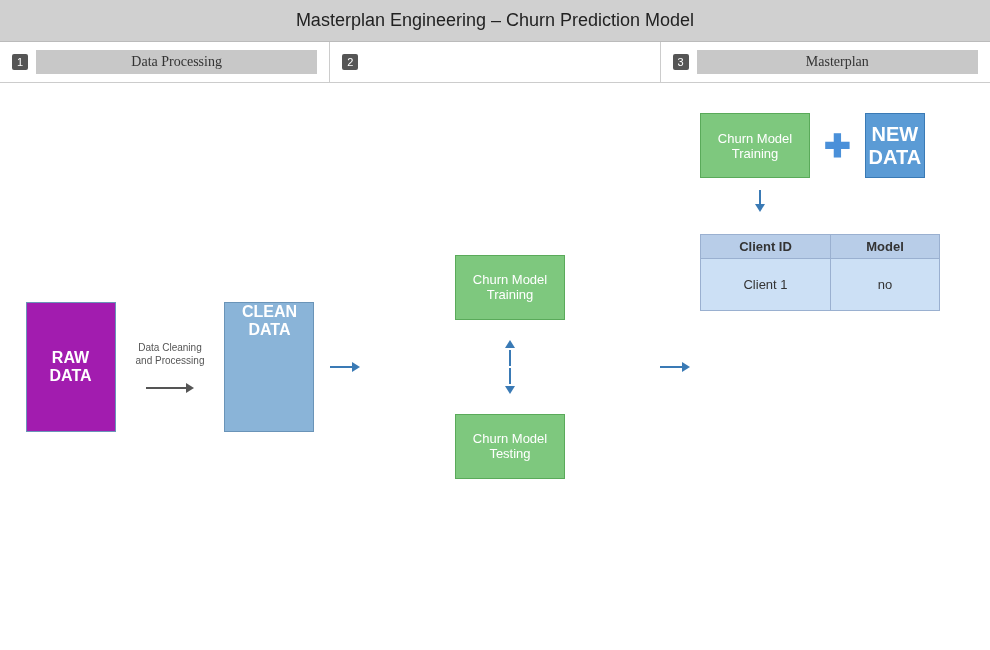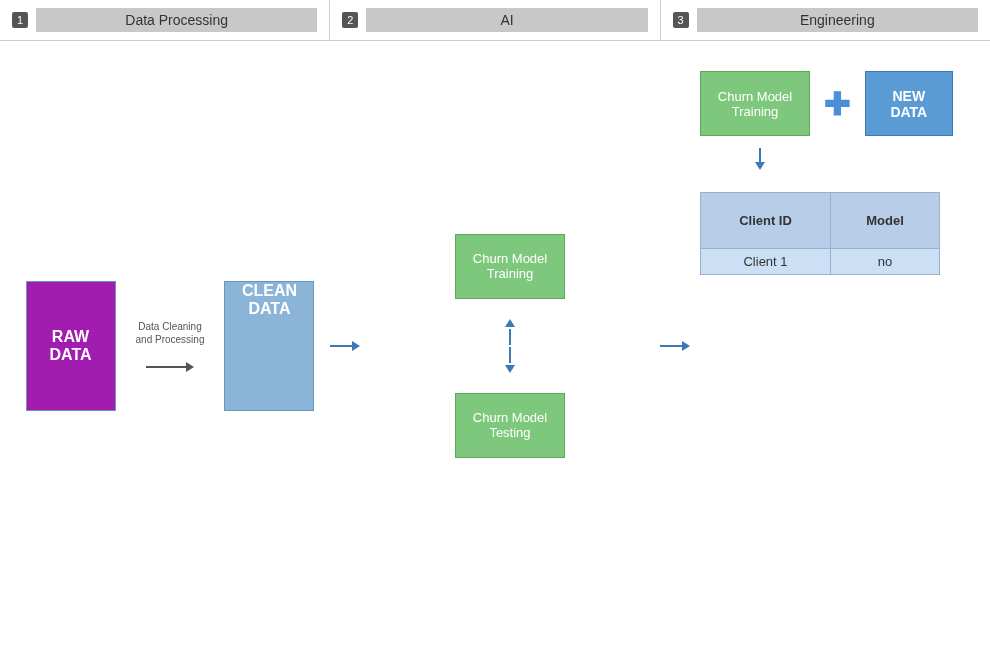--- a/index.html
+++ b/index.html
@@ -58,20 +58,21 @@
       flex-shrink: 0;
     }
 
     .section-label {
       background: #c8c8c8;
       padding: 4px 16px;
       font-size: 14px;
       color: #333;
       flex: 1;
       text-align: center;
+      font-family: Liberation Serif, serif;
     }
 
     .diagram-area {
       flex: 1;
       display: flex;
       flex-direction: row;
       padding: 20px 10px;
       gap: 0;
       position: relative;
     }
@@ -195,50 +196,50 @@
 
     .plus-sign {
       font-size: 32px;
       color: #4a90d9;
       font-weight: bold;
     }
 
     .box-new-data {
       background: #5b9bd5;
       border: 1.5px solid #3a7ab5;
-      width: 88px;
+      width: 60px;
       height: 65px;
       display: flex;
       align-items: center;
       justify-content: center;
-      font-size: 14px;
+      font-size: 20px;
       color: #fff;
       text-align: center;
       font-weight: bold;
     }
 
     .prediction-table {
       border-collapse: collapse;
       margin-top: 10px;
       width: 240px;
     }
 
     .prediction-table th {
       background: #b8cde8;
       border: 1px solid #9ab0d0;
-      padding: 20px 20px;
+      padding: 4px 20px;
       font-size: 13px;
       color: #333;
       text-align: center;
     }
 
     .prediction-table td {
       background: #cce0f5;
       border: 1px solid #9ab0d0;
-      padding: 5px 20px;
+      padding: 18px 20px;
       font-size: 13px;
       color: #333;
       text-align: center;
     }
 
     .churn-yes {
       color: #cc0000;
       font-weight: bold;
     }
 
@@ -308,33 +309,35 @@
       border-bottom: 5px solid transparent;
       border-left: 8px solid #3a7ab5;
     }
 
   </style>
 </head>
 <body>
 
 <div class="main-container">
 
+  <div class="title-bar">
+    <span>Masterplan Engineering – Churn Prediction Model</span>
+  </div>
 
   <div class="sections-bar">
     <div class="section-header">
       <div class="section-num">1</div>
       <div class="section-label">Data Processing</div>
     </div>
     <div class="section-header">
       <div class="section-num">2</div>
-      <div class="section-label">AI</div>
     </div>
     <div class="section-header">
       <div class="section-num">3</div>
-      <div class="section-label">Engineering</div>
+      <div class="section-label">Masterplan</div>
     </div>
   </div>
 
   <div class="diagram-area">
 
     <div class="section-1">
       <div class="box-raw-data">
         <span>RAW<br>DATA</span>
       </div>
       <div class="arrow-area">

